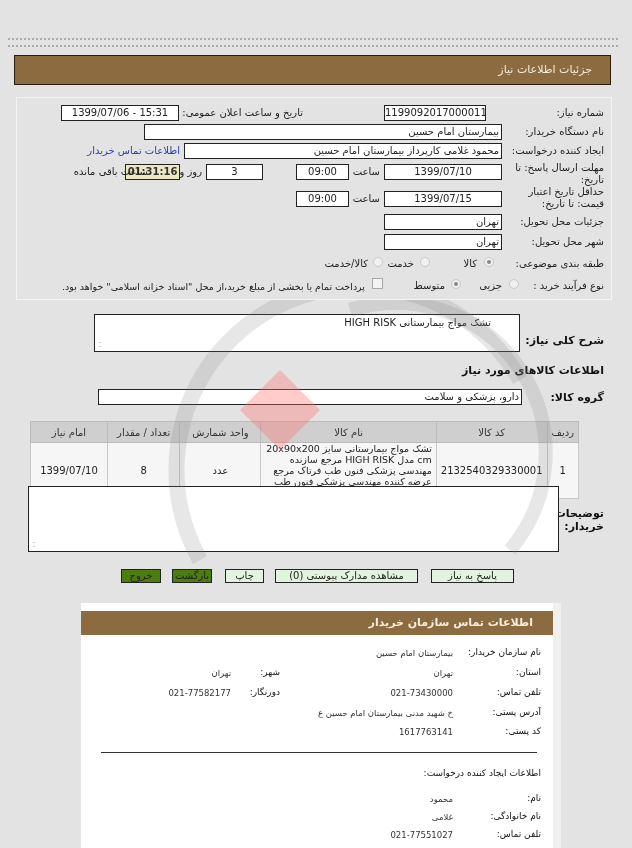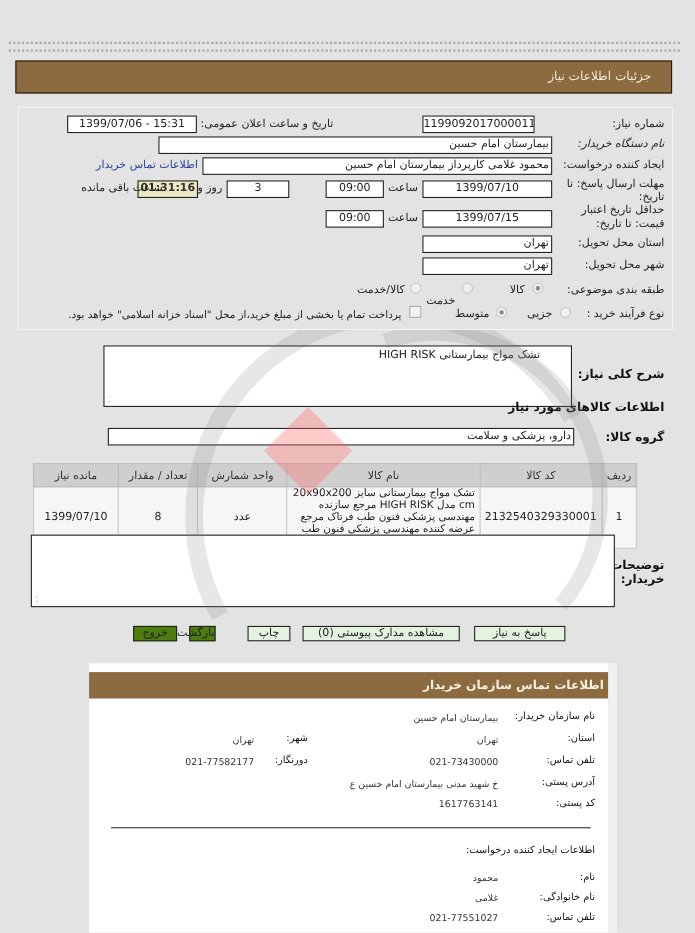--- a/index.html
+++ b/index.html
@@ -74,21 +74,21 @@
   .contact-card {
     position:absolute; left:81px; top:603px; width:472px; height:245px;
     background:#fff;
   }
   .contact-card::after {
     content:""; position:absolute; right:-8px; top:0; width:8px; height:100%; background:#f0f0f0;
   }
   .contact-head {
     position:absolute; left:0; top:8px; width:472px; height:24px;
     background:#8b6b3f; color:#f5efe2; font-weight:bold; font-size:11px;
-    direction:rtl; box-sizing:border-box; padding-right:4px; line-height:24px;
+    direction:rtl; box-sizing:border-box; padding-right:20px; line-height:24px;
   }
   .c-lbl { position:absolute; direction:rtl; font-weight:normal; font-size:9px; color:#111; white-space:nowrap; }
   .c-val { position:absolute; direction:rtl; font-size:8.5px; color:#333; white-space:nowrap; }
   .watermark { position:absolute; pointer-events:none; }
 </style>
 </head>
 <body>
 
 <div class="dotline"></div>
 
@@ -96,82 +96,82 @@
   <span>جزئیات اطلاعات نیاز</span>
 </div>
 
 <div class="main-panel"></div>
 
 <span class="lbl" style="right:28px; top:107px;">شماره نیاز:</span>
 <div class="box c" style="left:384px; top:105px; width:102px;">1199092017000011</div>
 <span class="lbl" style="right:329px; top:107px;">تاریخ و ساعت اعلان عمومی:</span>
 <div class="box c" style="left:61px; top:105px; width:118px;">1399/07/06 - 15:31</div>
 
-<span class="lbl" style="right:28px; top:126px;font-style:italic;">نام دستگاه خریدار:</span>
+<span class="lbl" style="right:28px; top:126px;">نام دستگاه خریدار:</span>
 <div class="box r" style="left:144px; top:124px; width:358px;">بیمارستان امام حسین</div>
 
 <span class="lbl" style="right:28px; top:145px;">ایجاد کننده درخواست:</span>
 <div class="box r" style="left:184px; top:143px; width:318px;">محمود غلامی کارپرداز بیمارستان امام حسین</div>
 <span class="lbl link" style="right:452px; top:145px;">اطلاعات تماس خریدار</span>
 
 <span class="lbl wrap" style="right:28px; top:162px; width:100px;">مهلت ارسال پاسخ: تا تاریخ:</span>
 <div class="box c" style="left:384px; top:164px; width:118px;">1399/07/10</div>
 <span class="lbl" style="right:252px; top:166px;">ساعت</span>
 <div class="box c" style="left:296px; top:164px; width:53px;">09:00</div>
 <div class="box c" style="left:206px; top:164px; width:57px;">3</div>
 <span class="lbl" style="right:430px; top:166px;">روز و</span>
 <div class="box c yellow" style="left:125px; top:164px; width:55px;">01:31:16</div>
 <span class="lbl" style="right:484px; top:166px;">ساعت باقی مانده</span>
 
 <span class="lbl wrap" style="right:28px; top:186px; width:100px;">حداقل تاریخ اعتبار قیمت: تا تاریخ:</span>
 <div class="box c" style="left:384px; top:191px; width:118px;">1399/07/15</div>
 <span class="lbl" style="right:252px; top:193px;">ساعت</span>
 <div class="box c" style="left:296px; top:191px; width:53px;">09:00</div>
 
-<span class="lbl" style="right:28px; top:216px;">استان محل تحویل:</span>
+<span class="lbl" style="right:28px; top:216px;">جزئیات محل تحویل:</span>
 <div class="box r" style="left:384px; top:214px; width:118px;">تهران</div>
 
 <span class="lbl" style="right:28px; top:236px;">شهر محل تحویل:</span>
 <div class="box r" style="left:384px; top:234px; width:118px;">تهران</div>
 
 <span class="lbl" style="right:28px; top:258px;">طبقه بندی موضوعی:</span>
 <div class="radio on" style="left:484px; top:257px;"></div>
 <span class="lbl" style="right:155px; top:258px;">کالا</span>
 <div class="radio" style="left:420px; top:257px;"></div>
-<span class="lbl" style="right:218px; top:268px;">خدمت</span>
+<span class="lbl" style="right:218px; top:258px;">خدمت</span>
 <div class="radio" style="left:373px; top:257px;"></div>
 <span class="lbl" style="right:264px; top:258px;">کالا/خدمت</span>
 
 <span class="lbl" style="right:28px; top:280px;">نوع فرآیند خرید :</span>
 <div class="radio" style="left:509px; top:279px;"></div>
 <span class="lbl" style="right:130px; top:280px;">جزیی</span>
 <div class="radio on" style="left:451px; top:279px;"></div>
 <span class="lbl" style="right:187px; top:280px;">متوسط</span>
 <div class="check" style="left:372px; top:278px;"></div>
 <span class="lbl" style="right:267px; top:281px; font-size:9.5px;">پرداخت تمام یا بخشی از مبلغ خرید،از محل "اسناد خزانه اسلامی" خواهد بود.</span>
 
 <span class="bold-lbl" style="right:28px; top:334px;">شرح کلی نیاز:</span>
-<div class="textarea" style="left:94px; top:314px; width:426px; height:56px;">
+<div class="textarea" style="left:94px; top:314px; width:426px; height:38px;">
   <span style="position:absolute; right:28px; top:2px; direction:rtl; font-size:10px;">تشک مواج بیمارستانی HIGH RISK</span>
   <span class="grip">⁚⁚</span>
 </div>
 
 <span class="bold-lbl" style="right:28px; top:364px;">اطلاعات کالاهای مورد نیاز</span>
 <span class="bold-lbl" style="right:28px; top:391px;">گروه کالا:</span>
 <div class="box r" style="left:98px; top:389px; width:424px;">دارو، پزشکی و سلامت</div>
 
 <table class="items">
   <thead>
     <tr>
       <th style="width:18px;">ردیف</th>
       <th style="width:88px;">کد کالا</th>
       <th style="width:190px;">نام کالا</th>
       <th style="width:80px;">واحد شمارش</th>
       <th style="width:72px;">تعداد / مقدار</th>
-      <th style="width:70px;">مانده نیاز</th>
+      <th style="width:70px;">امام نیاز</th>
     </tr>
   </thead>
   <tbody>
     <tr>
       <td>1</td>
       <td>2132540329330001</td>
       <td class="name">تشک مواج بیمارستانی سایز 20x90x200 cm مدل HIGH RISK مرجع سازنده مهندسی پزشکی فنون طب فرتاک مرجع عرضه کننده مهندسی پزشکی فنون طب فرتاک</td>
       <td>عدد</td>
       <td>8</td>
       <td>1399/07/10</td>
@@ -180,21 +180,21 @@
 </table>
 
 <span class="bold-lbl" style="right:28px; top:507px; width:44px; white-space:normal; line-height:13px;">توضیحات خریدار:</span>
 <div class="textarea" style="left:28px; top:486px; width:531px; height:66px;">
   <span class="grip">⁚⁚</span>
 </div>
 
 <div class="btn green" style="left:431px; top:569px; width:83px;">پاسخ به نیاز</div>
 <div class="btn green" style="left:275px; top:569px; width:143px;">مشاهده مدارک پیوستی (0)</div>
 <div class="btn green" style="left:225px; top:569px; width:39px;">چاپ</div>
-<div class="btn red" style="left:172px; top:569px; width:24px;">بازگشت</div>
+<div class="btn red" style="left:172px; top:569px; width:40px;">بازگشت</div>
 <div class="btn red" style="left:121px; top:569px; width:40px;">خروج</div>
 
 <div class="contact-card">
   <div class="contact-head">اطلاعات تماس سازمان خریدار</div>
 
   <span class="c-lbl" style="right:12px; top:44px;">نام سازمان خریدار:</span>
   <span class="c-val" style="right:100px; top:45px;">بیمارستان امام حسین</span>
 
   <span class="c-lbl" style="right:12px; top:64px;">استان:</span>
   <span class="c-val" style="right:100px; top:65px;">تهران</span>

